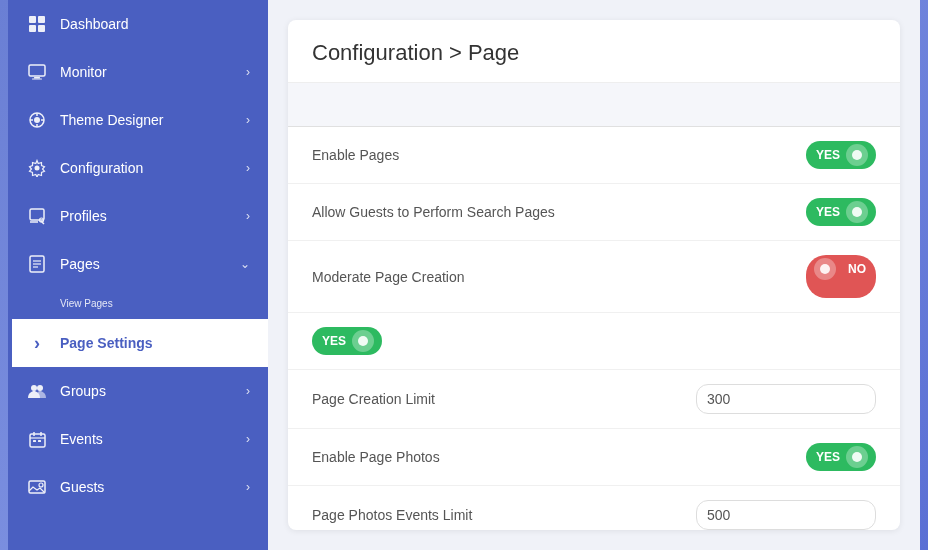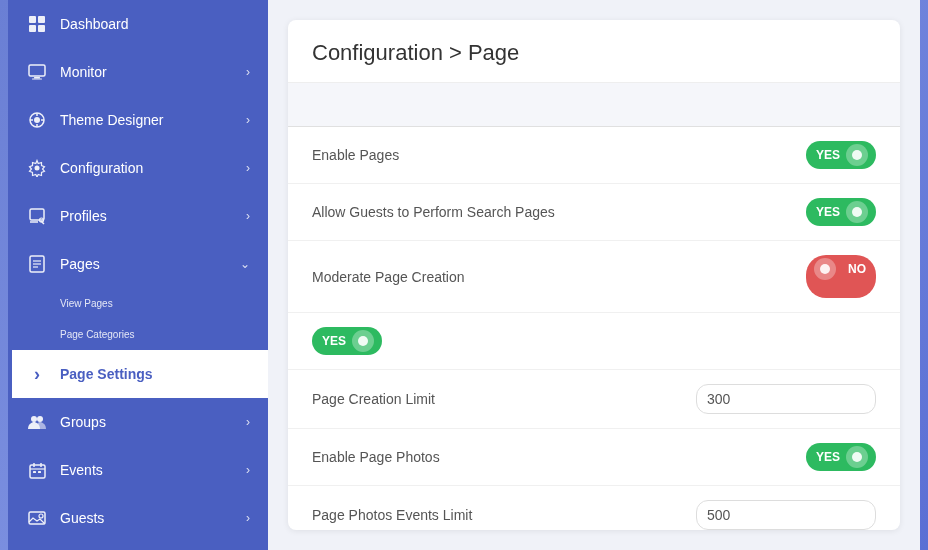--- a/index.html
+++ b/index.html
@@ -270,23 +270,20 @@
           <line x1="4" y1="12" x2="9" y2="12" stroke="white" stroke-width="1.2"></line>
         </svg>
       </span>
       <span>Pages</span>
       <span class="chevron">⌄</span>
     </div>
 
     <div class="sidebar-sub-item">
       <span>View Pages</span>
     </div>
-    <div class="sidebar-sub-item">
-      <span>Page Categories</span>
-    </div>
 
     <div class="sidebar-item page-settings-item">
       <span class="icon" style="color:#4a5fc1; font-weight:700; font-size:18px;">›</span>
       <span>Page Settings</span>
     </div>
 
     <div class="sidebar-item">
       <span class="icon">
         <svg width="18" height="16" viewBox="0 0 18 16" fill="white" opacity="0.9">
           <circle cx="6" cy="5" r="3"></circle>

